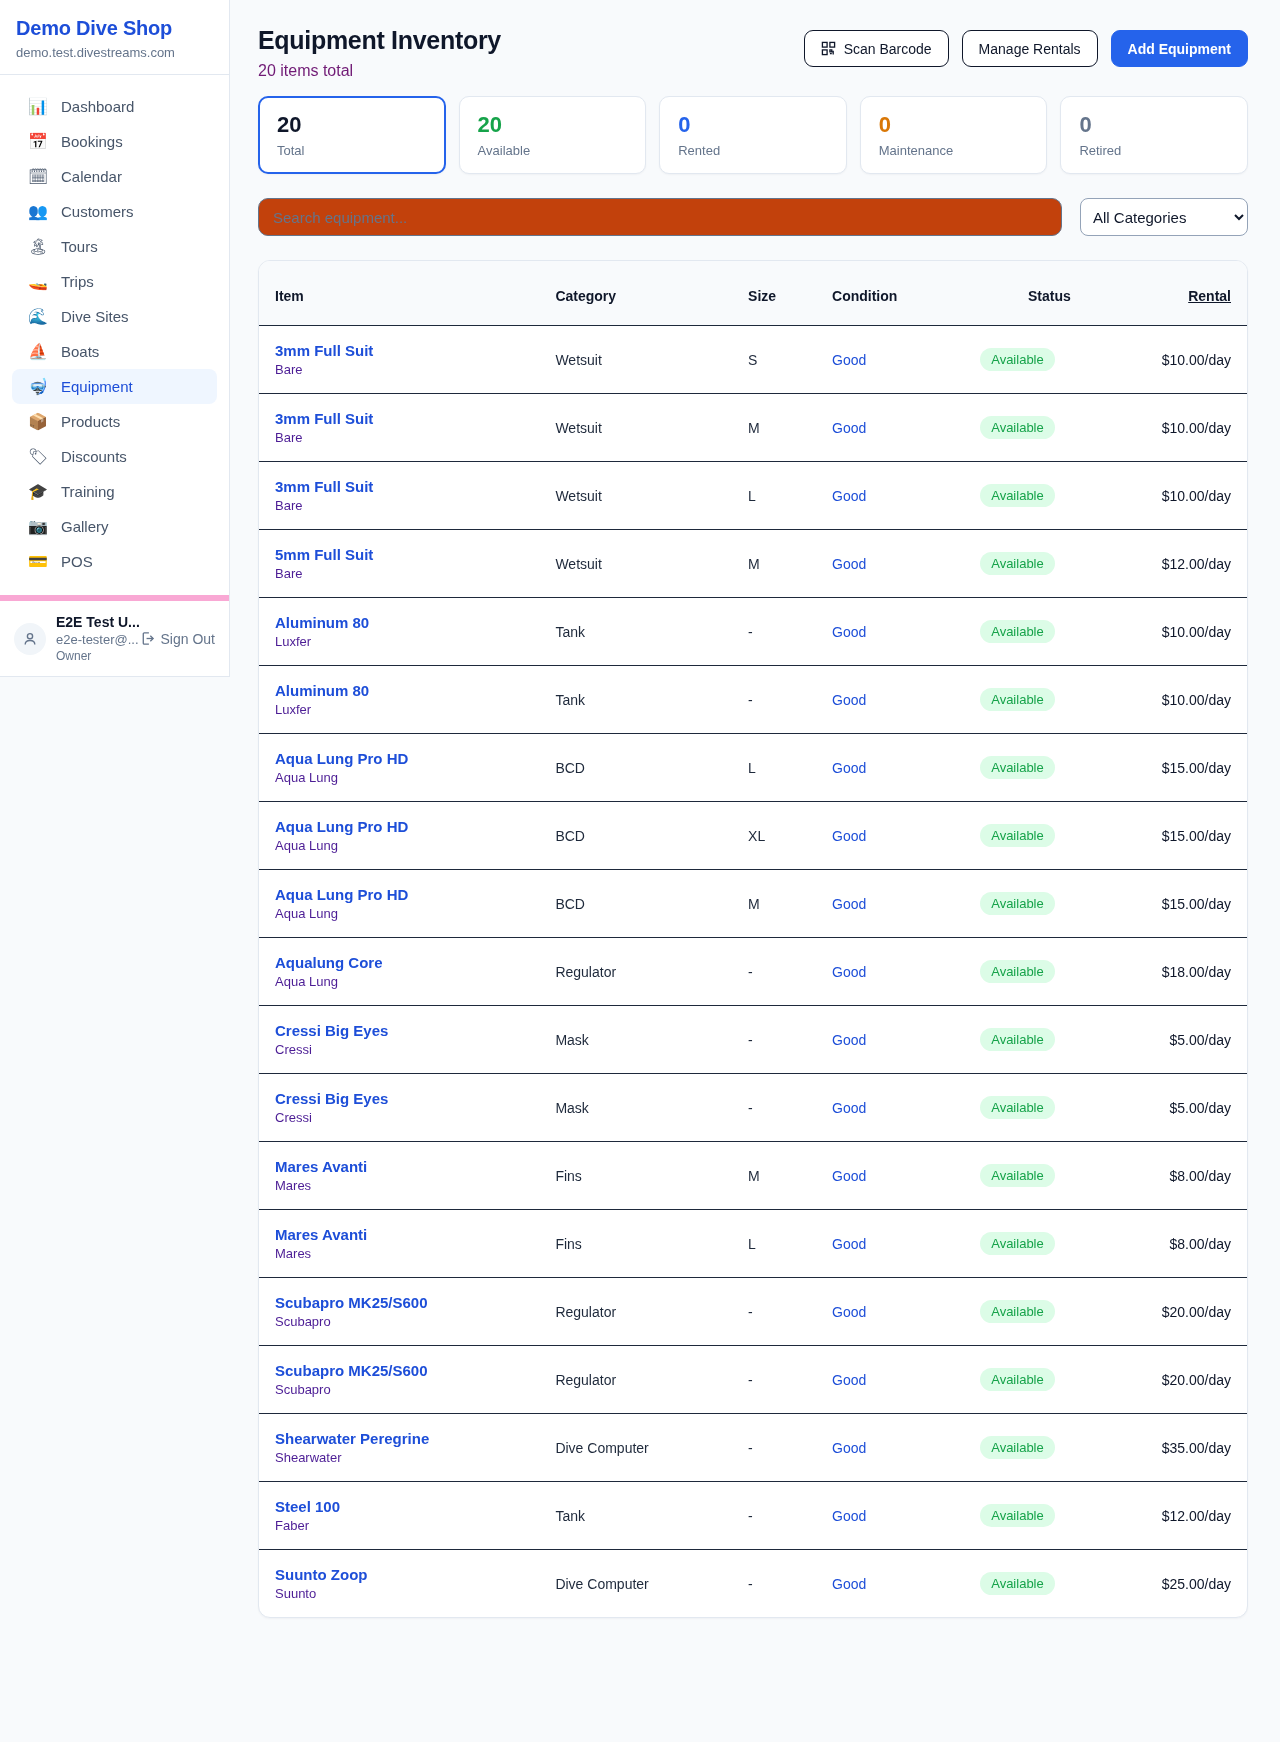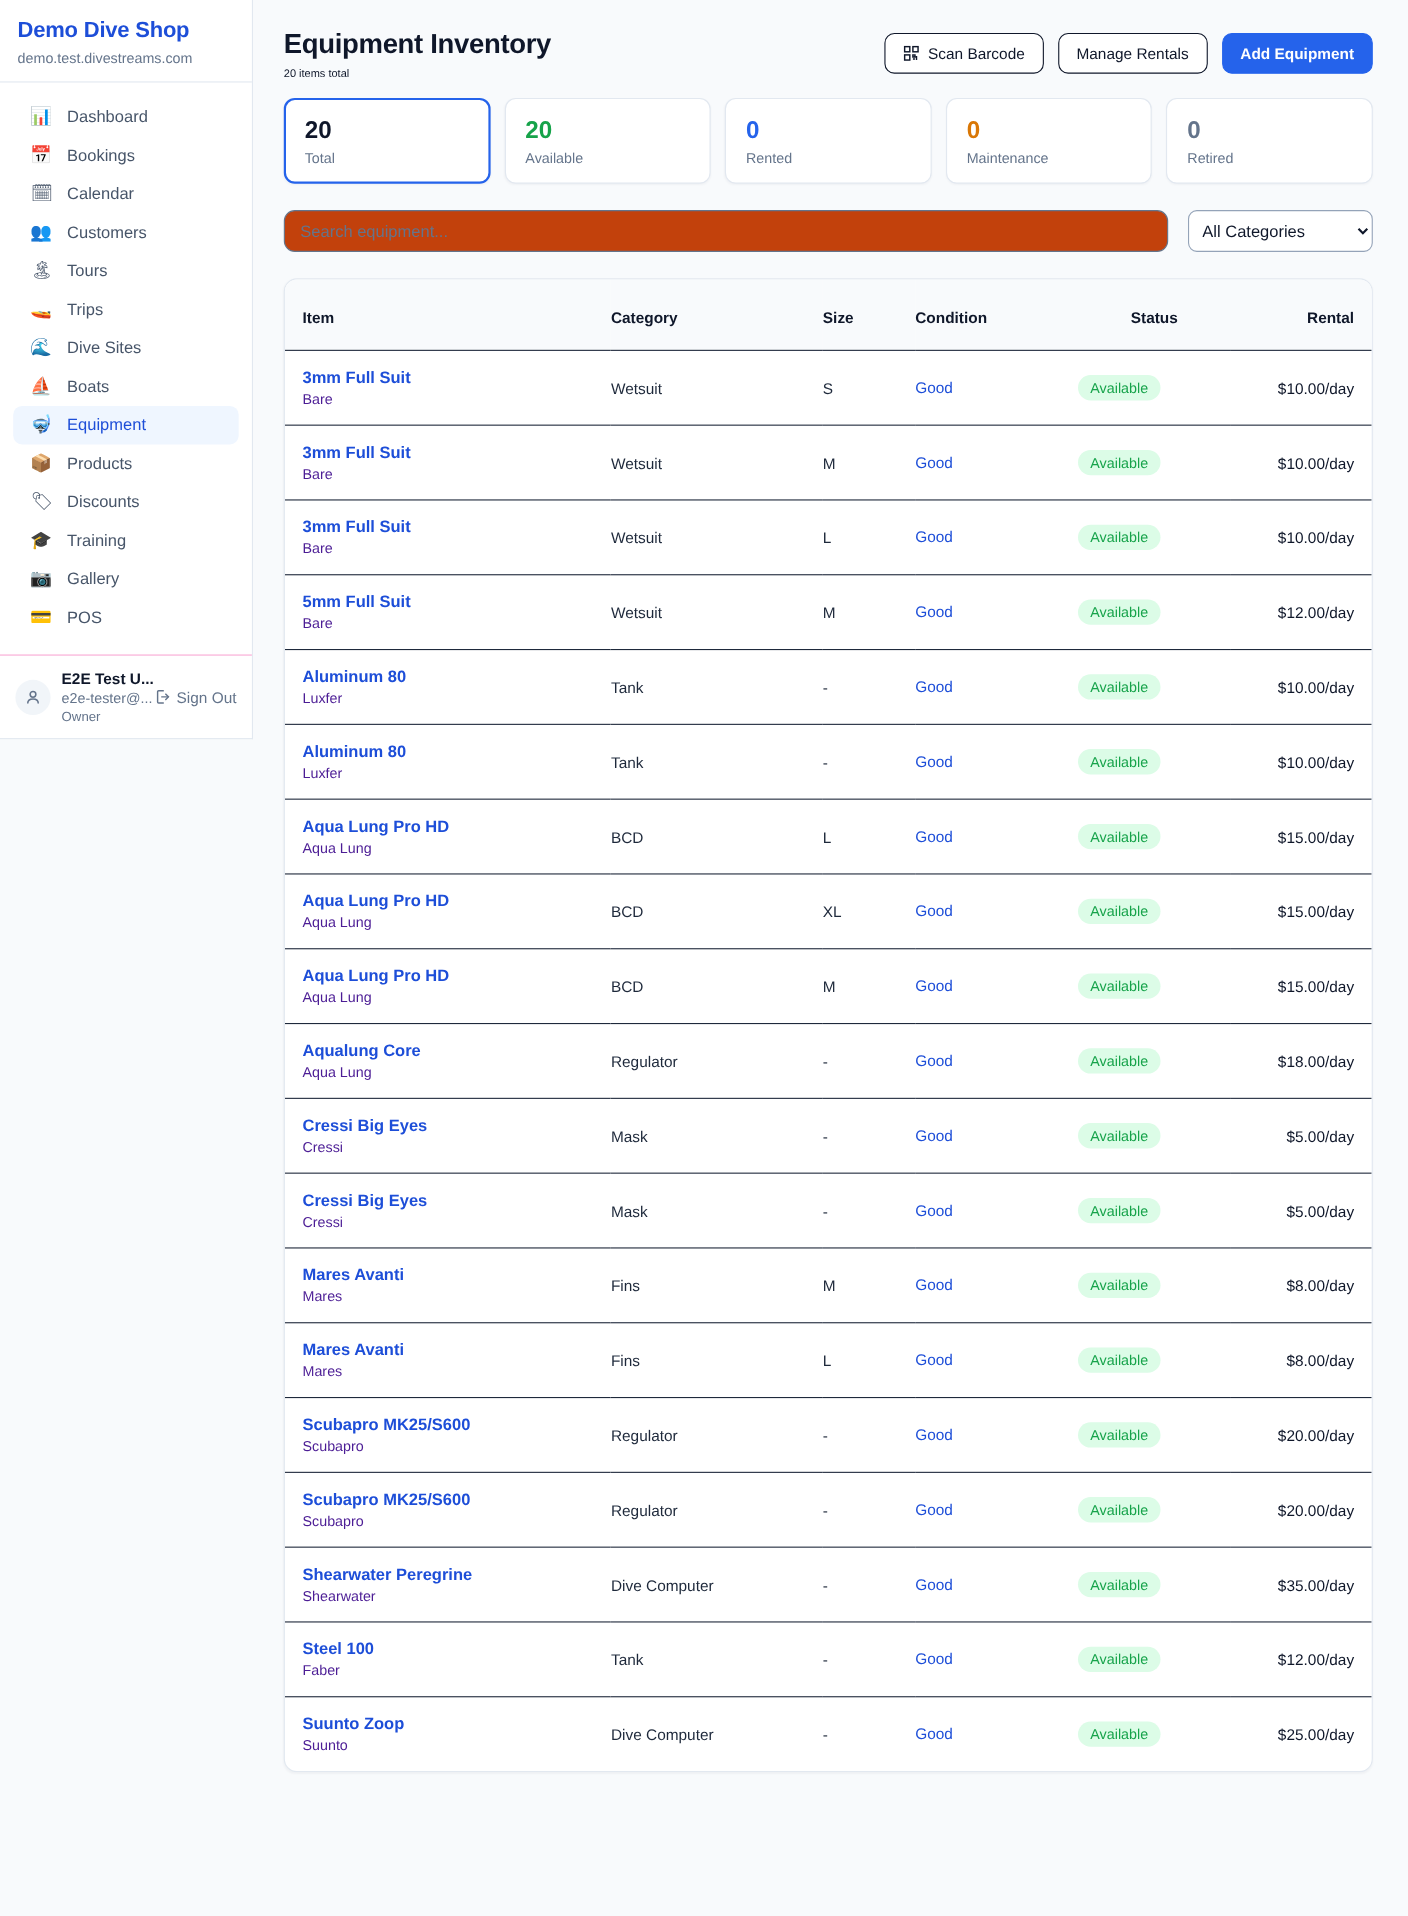--- a/index.html
+++ b/index.html
@@ -25,41 +25,41 @@
   .brand-domain { font-size: 13px; color: #64748b; margin-top: 5px; }
   .nav { border-top: 1px solid #e2e8f0; padding: 14px 12px 16px 12px; }
   .nav-item {
     display: flex; align-items: center; gap: 13px;
     padding: 9px 16px; border-radius: 8px;
     font-size: 15px; color: #475569; cursor: pointer;
   }
   .nav-item .icon { width: 20px; font-size: 16px; line-height: 1; text-align: center; flex: 0 0 20px; }
   .nav-item.active { background: #eff6ff; color: #1d4ed8; }
   .user {
-    border-top: 1px solid #f9a8d4;
+    border-top: 6px solid #f9a8d4;
     padding: 13px 14px; display: flex; align-items: center; gap: 10px;
   }
   .avatar {
     width: 32px; height: 32px; flex: 0 0 32px; border-radius: 50%;
     background: #f1f5f9; display: flex; align-items: center; justify-content: center;
   }
   .user-info { min-width: 0; }
   .user-name { font-size: 14px; font-weight: 700; white-space: nowrap; }
   .user-email { font-size: 13px; color: #64748b; margin-top: 2px; white-space: nowrap; }
   .user-role { font-size: 12px; color: #64748b; margin-top: 2px; }
   .signout {
     margin-left: auto; display: flex; align-items: center; gap: 6px;
     color: #64748b; font-size: 14px; cursor: pointer; white-space: nowrap; justify-content: flex-end;
   }
 
   
   .main { flex: 1; padding: 26px 32px 32px 28px; min-width: 0; }
   .page-header { display: flex; justify-content: space-between; align-items: flex-start; margin-bottom: 16px; }
   .page-title { font-size: 25px; font-weight: 700; letter-spacing: -0.3px; }
-  .page-subtitle { font-size: 10px; color: #0f172a; margin-top: 7px; }
+  .page-subtitle { font-size: 16px; color: #701a75; margin-top: 7px; }
   .actions { display: flex; gap: 13px; margin-top: 4px; }
   .btn {
     height: 37px; padding: 0 16px; border-radius: 9px;
     font-size: 14px; font-weight: 500; font-family: inherit;
     display: inline-flex; align-items: center; gap: 8px; cursor: pointer;
   }
   .btn-outline { background: #ffffff; border: 1px solid #0f172a; color: #0f172a; }
   .btn-primary { background: #2563eb; border: 1px solid #2563eb; color: #ffffff; font-weight: 600; }
 
   
@@ -94,21 +94,21 @@
   thead th {
     background: #f8fafc; text-align: left;
     font-size: 14px; font-weight: 700; color: #0f172a;
     padding: 27px 0 21px 0; border-bottom: 1px solid #1e293b;
   }
   th.col-item   { width: 30%;  padding-left: 16px; }
   th.col-cat    { width: 19.5%; }
   th.col-size   { width: 8.5%; }
   th.col-cond   { width: 15%; }
   th.col-status { width: 14%; text-align: center; }
-  th.col-rental { width: 13%; text-align: right; padding-right: 16px; }
+  th.col-rental { width: 13%; text-align: right; padding-right: 16px; text-decoration: underline; }
   tbody td { padding: 16px 0; border-bottom: 1px solid #1e293b; vertical-align: middle; }
   tbody tr:last-child td { border-bottom: none; }
   td.cell-item { padding-left: 16px; }
   .item-name { color: #1d4ed8; font-size: 15px; font-weight: 600; cursor: pointer; }
   .item-brand { color: #4c1d95; font-size: 13px; margin-top: 3px; }
   .cell-text { font-size: 14px; color: #1e293b; }
   .cond-link { font-size: 14px; color: #1d4ed8; cursor: pointer; }
   .pill {
     display: inline-block; background: #dcfce7; color: #16a34a;
     font-size: 13px; padding: 4px 11px; border-radius: 999px;

